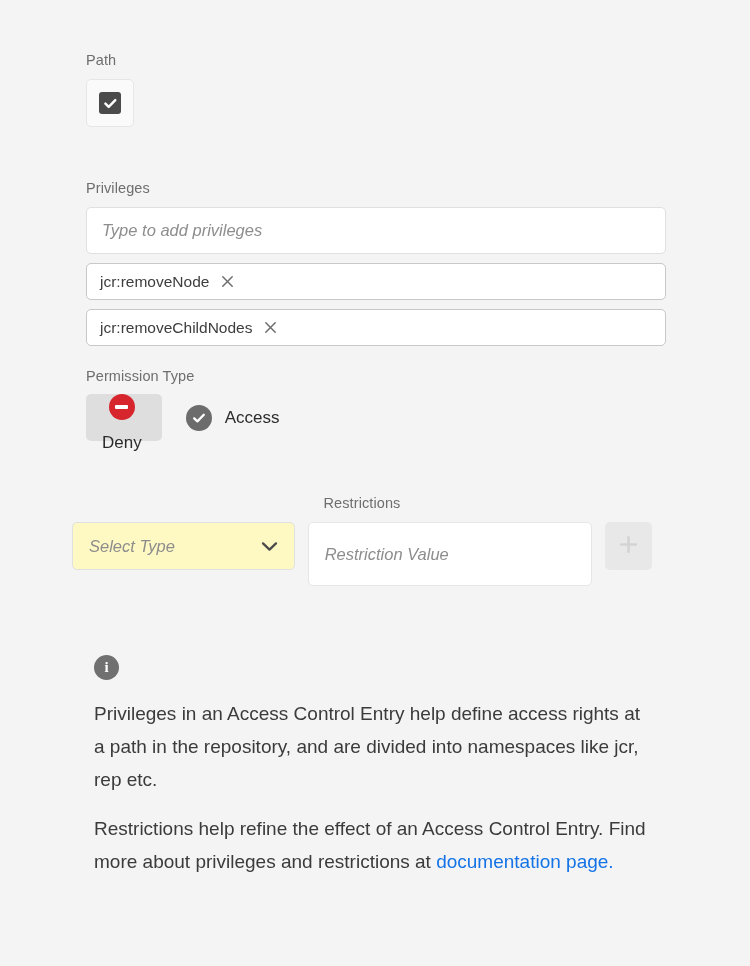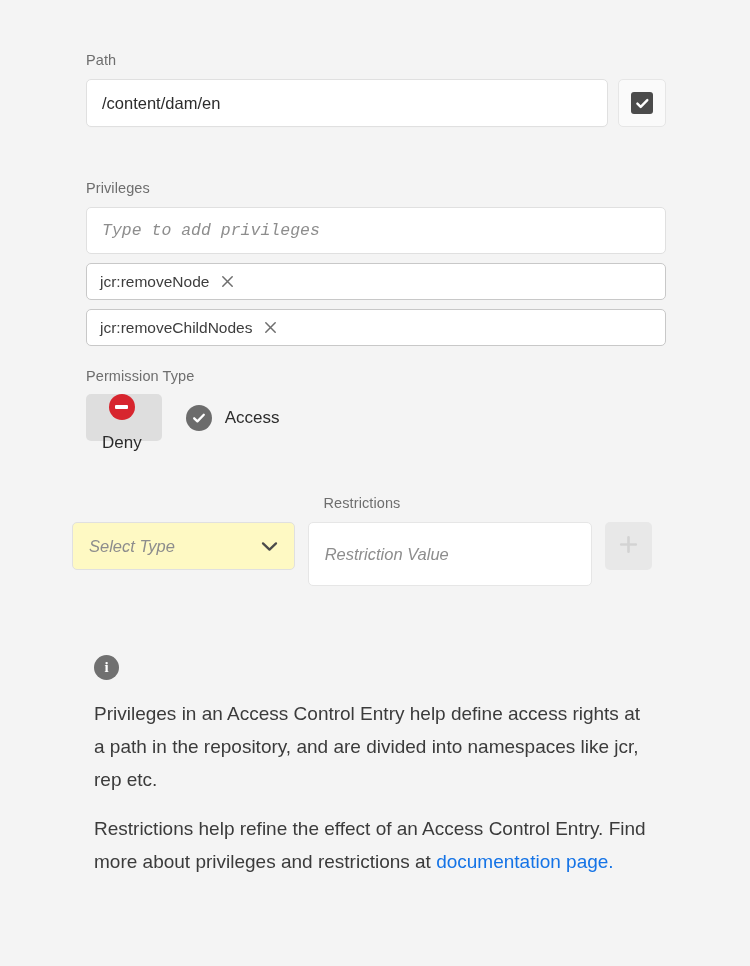--- a/index.html
+++ b/index.html
@@ -68,21 +68,20 @@
     height: 47px;
     background: #ffffff;
     border: 1px solid #e0e0e0;
     border-radius: 5px;
     display: flex;
     align-items: center;
     padding: 0 15px;
     font-size: 16.5px;
     font-style: italic;
     color: #8d8d8d;
-    font-family: Liberation Mono, monospace;
   }
   .tag-row { display: flex; gap: 9px; margin-top: 9px; flex-direction: column; }
   .tag {
     height: 37px;
     background: #ffffff;
     border: 1px solid #c8c8c8;
     border-radius: 5px;
     display: inline-flex;
     align-items: center;
     gap: 11px;
@@ -194,23 +193,20 @@
   .doc-link { color: #1473e6; text-decoration: none; }
 </style>
 </head>
 <body>
 
 <div class="page">
 
   <div class="path-group">
     <div class="field-label">Path</div>
     <div class="path-row">
-      <div class="text-input">
-        <span>/content/dam/en</span>
-      </div>
       <div class="checkbox-btn">
         <span class="cb-box">
           <svg width="15" height="15" viewBox="0 0 15 15" aria-hidden="true">
             <path d="M2.4 7.6 L5.7 10.9 L12.3 4.1" stroke="#ffffff" stroke-width="2.4" fill="none" stroke-linecap="round" stroke-linejoin="round"></path>
           </svg>
         </span>
       </div>
     </div>
   </div>
 

